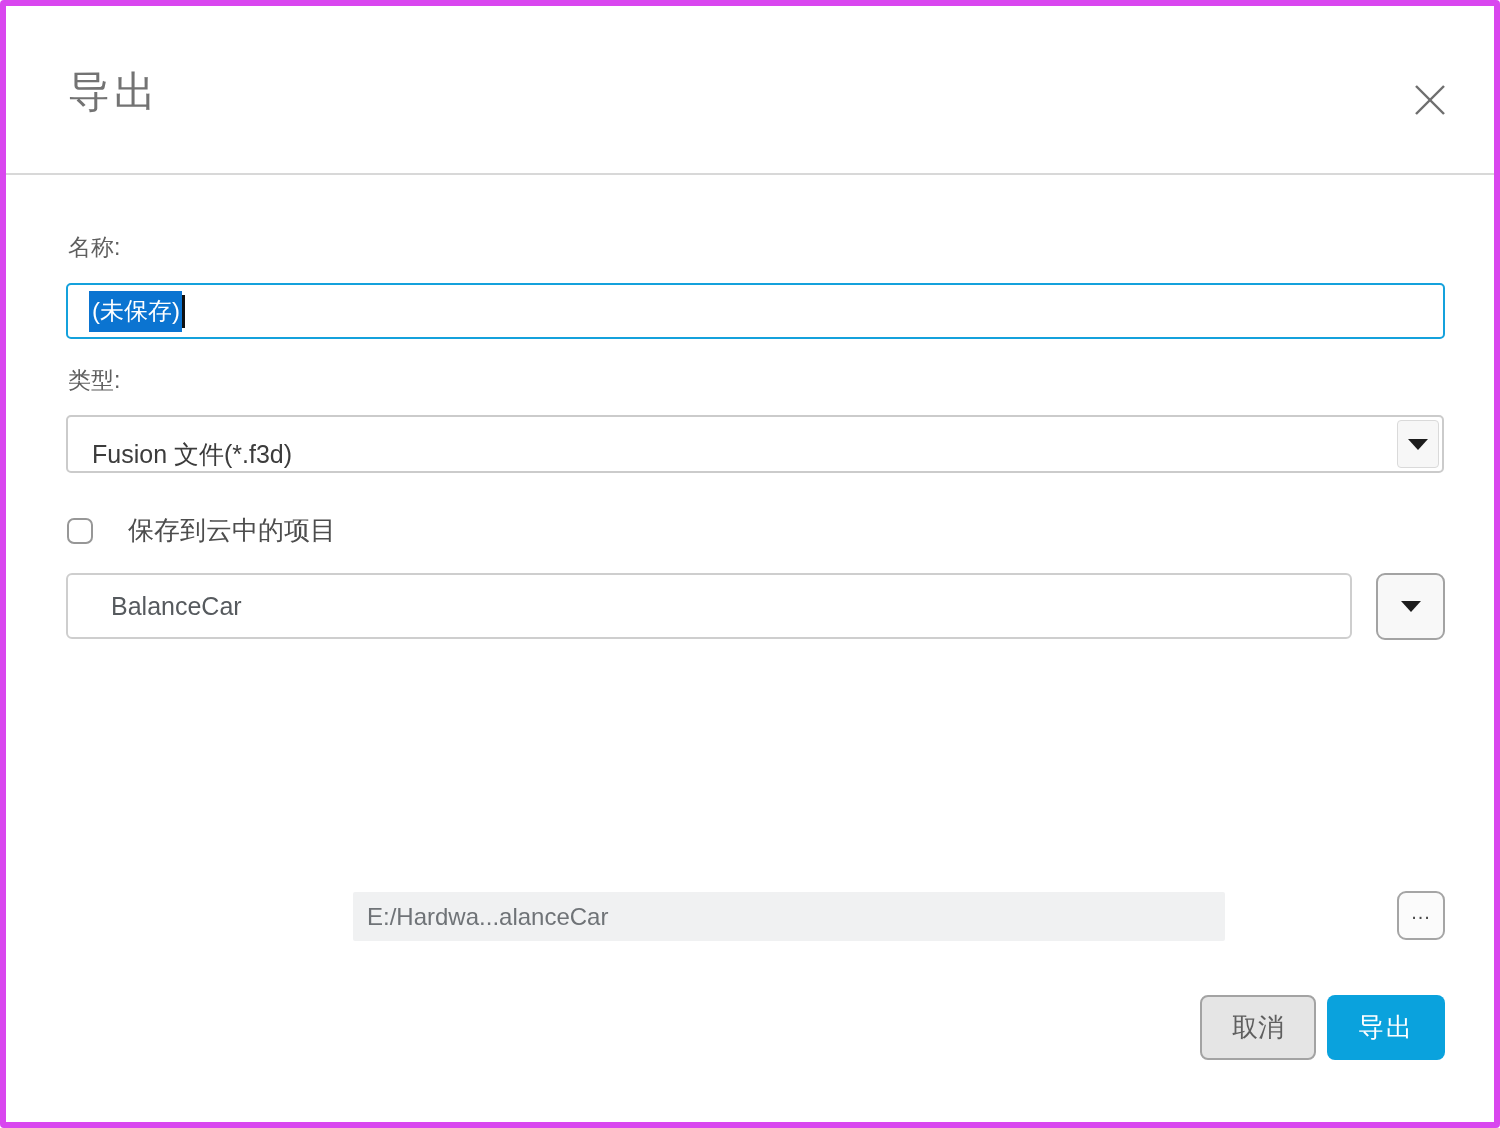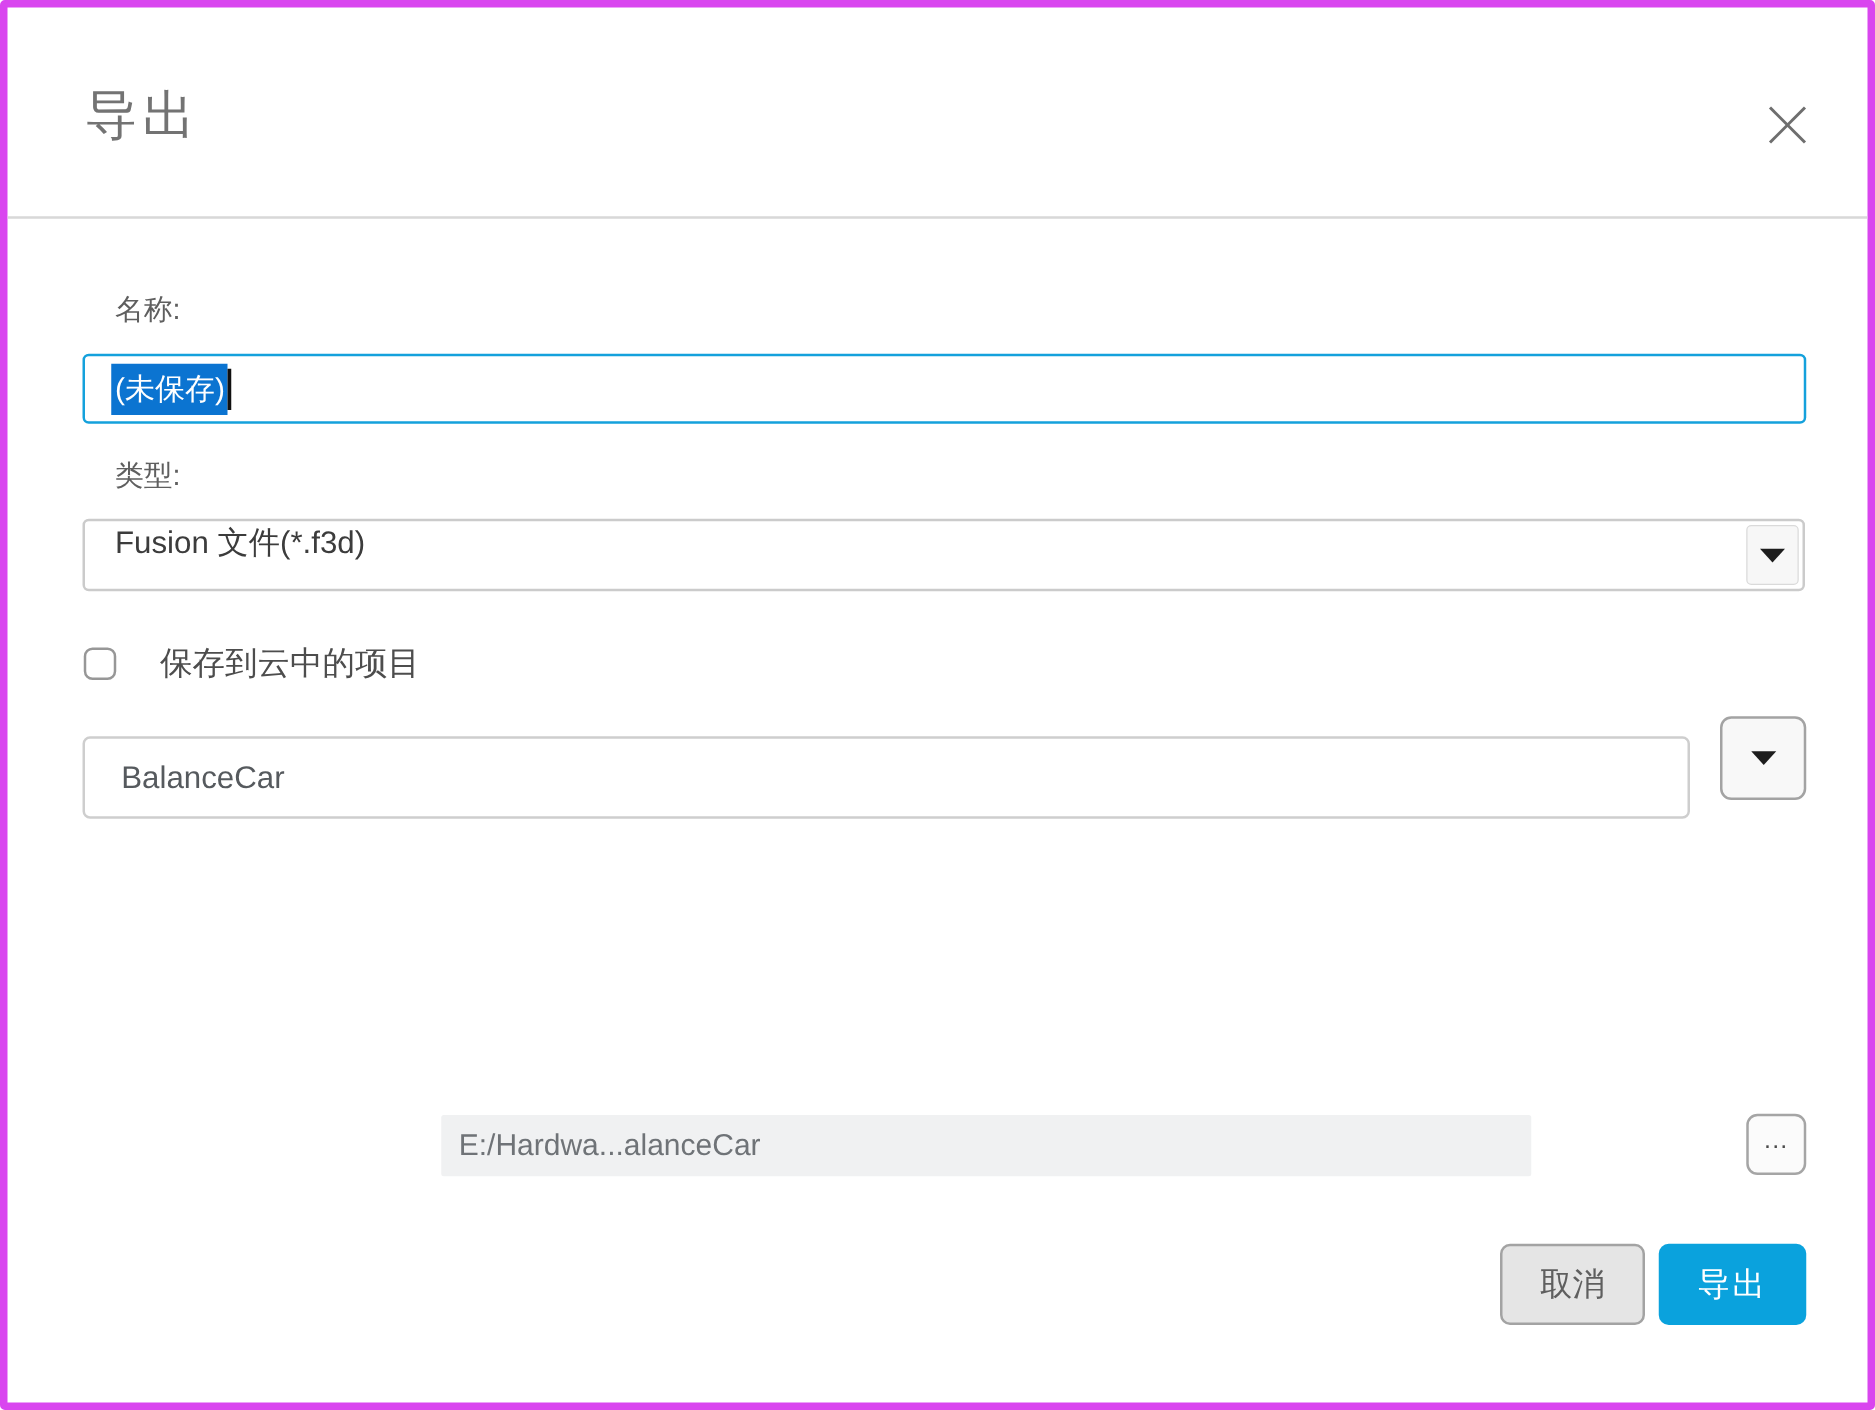--- a/index.html
+++ b/index.html
@@ -28,21 +28,21 @@
     display:flex;align-items:center;justify-content:center;
   }
   .header-sep{
     position:absolute;left:0;right:0;top:167px;height:2px;
     background:#d8d8d8;
   }
 
   
   .field-label{
     position:absolute;left:62px;
-    font-size:23px;color:#5f5f5f;margin-left:24px;
+    font-size:23px;color:#5f5f5f;
   }
   .label-name{top:226px;}
   .label-type{top:359px;}
 
   
   .name-input{
     position:absolute;left:60px;top:277px;width:1379px;height:56px;
     border:2px solid #14a1dc;border-radius:5px;background:#fff;
     display:flex;align-items:center;padding-left:21px;
     cursor:text;
@@ -52,21 +52,21 @@
     font-size:24px;padding:4px 2px 5px 3px;
   }
   .caret{
     display:inline-block;width:3px;height:33px;background:#101010;
   }
 
   
   .type-select{
     position:absolute;left:60px;top:409px;width:1378px;height:58px;
     border:2px solid #cbcbcb;border-radius:5px;background:#fff;
-    display:flex;align-items:flex-start;padding-left:24px;
+    display:flex;align-items:flex-end;padding-left:24px;
     font-size:25px;color:#3c3c3c;cursor:pointer;
   }
   .select-arrow-zone{
     position:absolute;right:3px;top:3px;bottom:3px;width:42px;
     background:#f7f7f7;border:1px solid #dadada;border-radius:4px;
     display:flex;align-items:center;justify-content:center;
   }
   .tri-down{
     width:0;height:0;
     border-left:10px solid transparent;
@@ -91,23 +91,23 @@
     background:#1273d0;border:none;border-radius:7px;
   }
   .checkbox svg{display:none;}
   .checkbox.checked svg{display:block;}
   .check-label{
     font-size:26px;color:#4d4d4d;margin-left:20px;
   }
 
   
   .project-input{
-    position:absolute;left:60px;top:583px;width:1286px;height:66px;
+    position:absolute;left:60px;top:567px;width:1286px;height:66px;
     border:2px solid #cecece;border-radius:6px;background:#fff;
-    display:flex;align-items:center;padding-left:29px;
+    display:flex;align-items:center;padding-left:43px;
     font-size:25px;color:#565a5e;cursor:text;
   }
   .project-dd-btn{
     position:absolute;left:1370px;top:567px;width:69px;height:67px;
     background:#f8f8f8;border:2px solid #a3a3a3;border-radius:9px;
     display:flex;align-items:center;justify-content:center;
     cursor:pointer;padding:0;
   }
 
   

